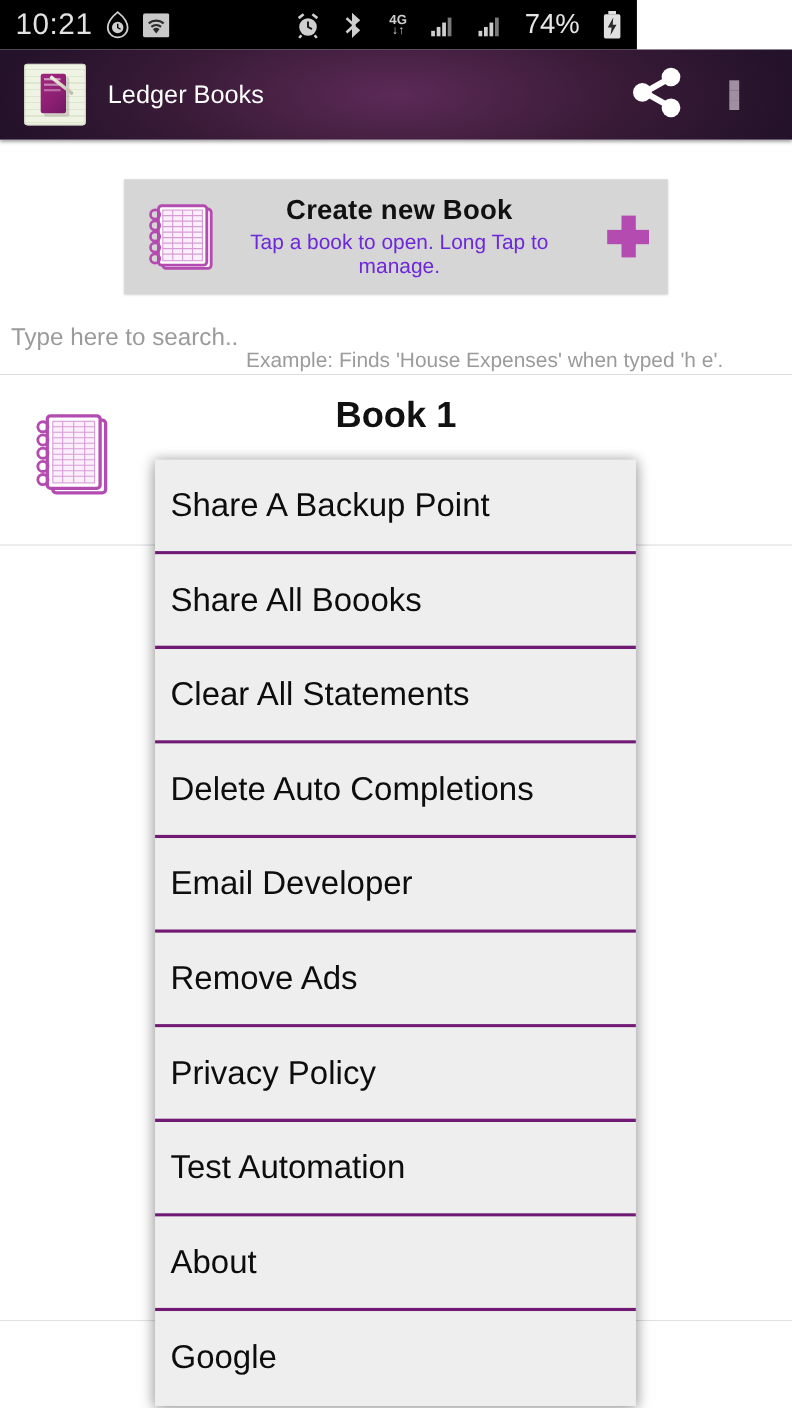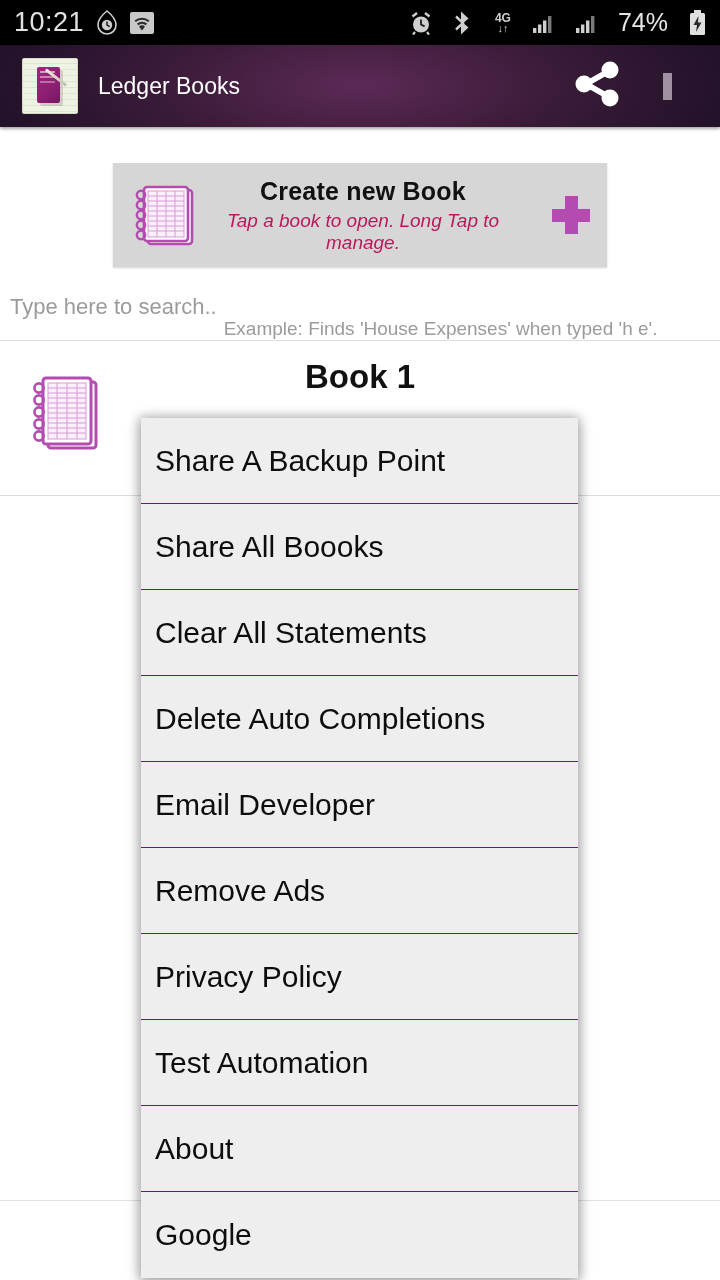--- a/index.html
+++ b/index.html
@@ -6,21 +6,21 @@
   html, body {
     width: 720px; height: 1280px;
     font-family: "Liberation Sans", sans-serif;
     background: #ffffff;
     overflow: hidden;
   }
   #screen { position: relative; width: 720px; height: 1280px; background:#fff; }
 
   
   .statusbar {
-    position:absolute; top:0; left:0; width:720px; height:45px;
+    position:absolute; top:0; left:0; width:579px; height:45px;
     background:#000; color:#d8d8d8;
     display:flex; align-items:center; padding:0 14px;
   }
   .sb-time { font-size:27px; letter-spacing:0.5px; color:#e2e2e2; }
   .sb-left { display:flex; align-items:center; gap:11px; }
   .sb-right { margin-left:auto; display:flex; align-items:center; gap:21px; }
   .sb-ico { display:inline-flex; align-items:center; justify-content:center; }
   .sb-batt { font-size:25px; color:#e6e6e6; letter-spacing:0px;}
   .net-4g { display:flex; flex-direction:column; align-items:center; line-height:1; }
   .net-4g .lbl { font-size:12px; font-weight:bold; color:#cfcfcf; }
@@ -66,21 +66,21 @@
 
   
   .create-card {
     position:absolute; left:113px; top:163px; width:494px; height:104px;
     background:#d6d6d6; display:flex; align-items:center;
     box-shadow: 0 1px 2px rgba(0,0,0,.18);
   }
   .create-card .ledger-ico { width:78px; margin-left:10px; flex:0 0 auto; display:flex; justify-content:center;}
   .create-card .cc-text { flex:1; text-align:center; padding-right:10px;}
   .cc-title { font-size:25px; font-weight:bold; color:#111; letter-spacing:.2px;}
-  .cc-sub { font-size:19px; font-style:italic; color:#be185d; margin-top:4px; }
+  .cc-sub { font-size:19px; color:#6d28d9; margin-top:4px; }
   .cc-plus { width:72px; flex:0 0 auto; display:flex; align-items:center; justify-content:center; }
   .plus-shape { position:relative; width:38px; height:38px; }
   .plus-shape:before, .plus-shape:after {
     content:""; position:absolute; background:#b44bb0;
   }
   .plus-shape:before { left:13px; top:0; width:13px; height:38px; }
   .plus-shape:after  { left:0; top:13px; width:38px; height:13px; }
 
   
   .search-row {
@@ -117,21 +117,21 @@
   .popup {
     position:absolute; left:141px; top:418px; width:437px;
     background:#eeeeee;
     box-shadow: 0 0 10px 2px rgba(0,0,0,.22), 0 4px 14px rgba(0,0,0,.25);
     z-index: 20;
   }
   .menu-item {
     height:86px; display:flex; align-items:center;
     padding-left:14px;
     font-size:30px; color:#0d0d0d;
-    border-bottom:1px solid #701a75;
+    border-bottom:3px solid #701a75;
     background:#eeeeee;
   }
   .menu-item:last-child { border-bottom:none; }
 </style>
 </head>
 <body>
 
 <div id="screen">
 
   <div class="statusbar">

